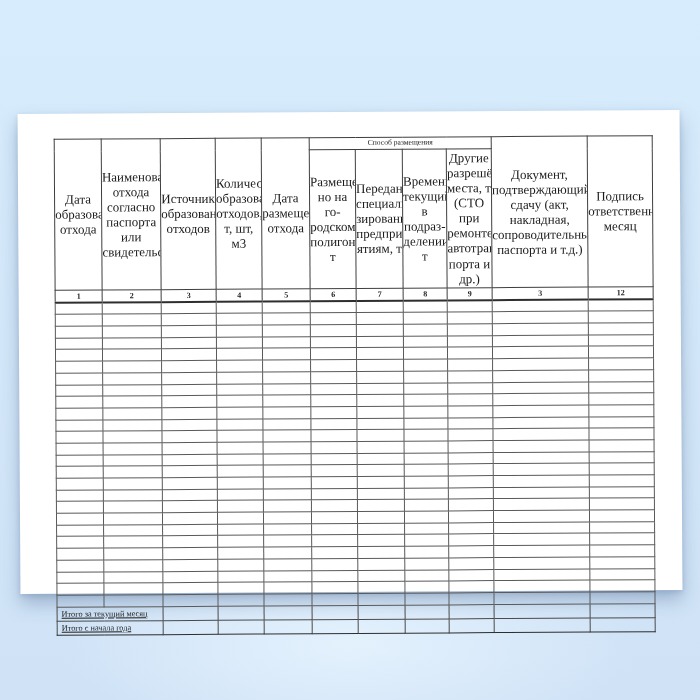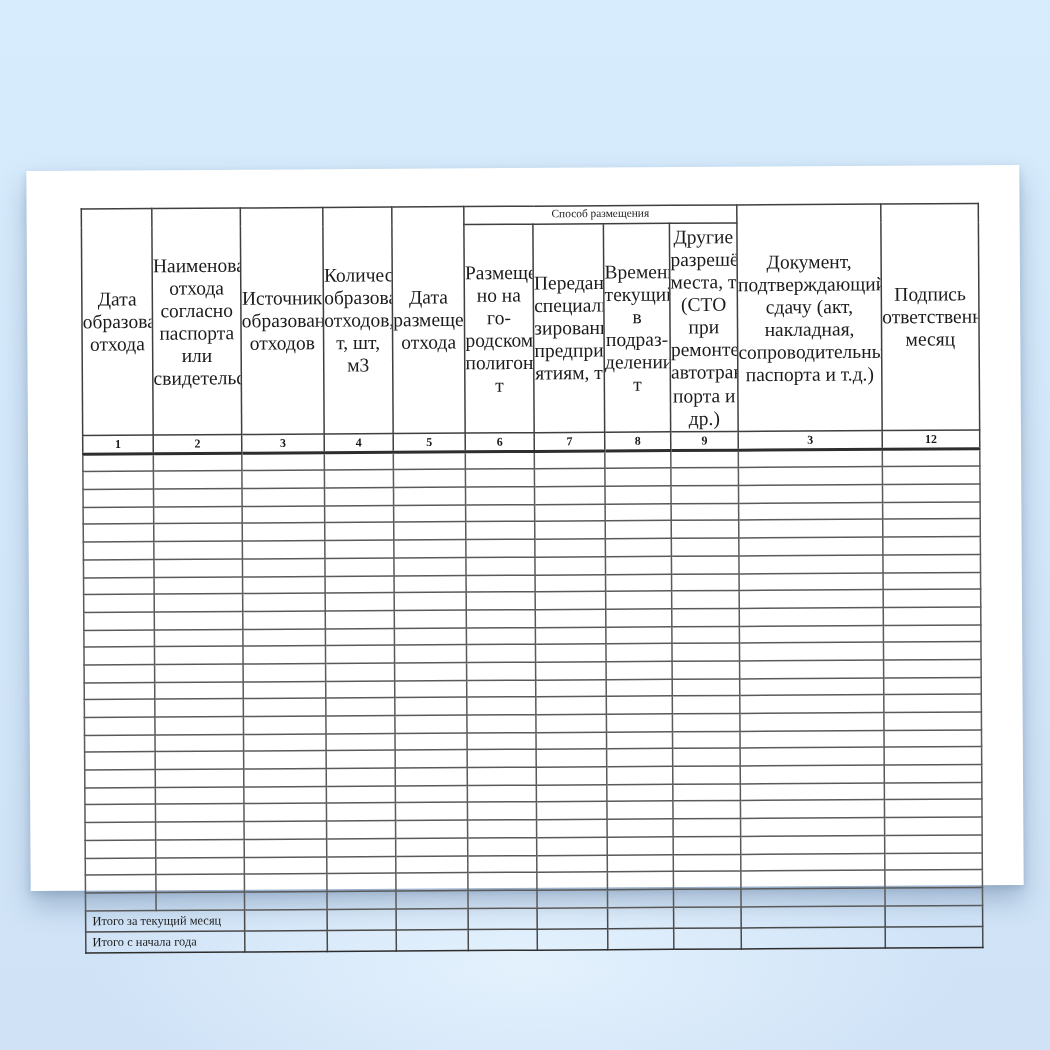--- a/index.html
+++ b/index.html
@@ -59,21 +59,21 @@
     text-align: center;
     vertical-align: middle;
   }
   tbody td { height: 11.7px; border-color: #5a5a5a; }
   tfoot td {
     height: 14px;
     font-size: 8.3px;
     border-color: #4a4a4a;
     vertical-align: middle;
   }
-  tfoot td.total-label { text-align: left; padding-left: 4px; white-space: nowrap; }
+  tfoot td.total-label { text-align: left; padding-left: 4px; white-space: nowrap; text-decoration: underline; }
   tfoot tr:last-child td { border-bottom: 1.5px solid #2e2e2e; margin-left: 38px; }
 </style>
 </head>
 <body>
 
 <div class="paper">
   <table class="journal">
     <colgroup>
       <col style="width:47px">
         <col style="width:59px">

